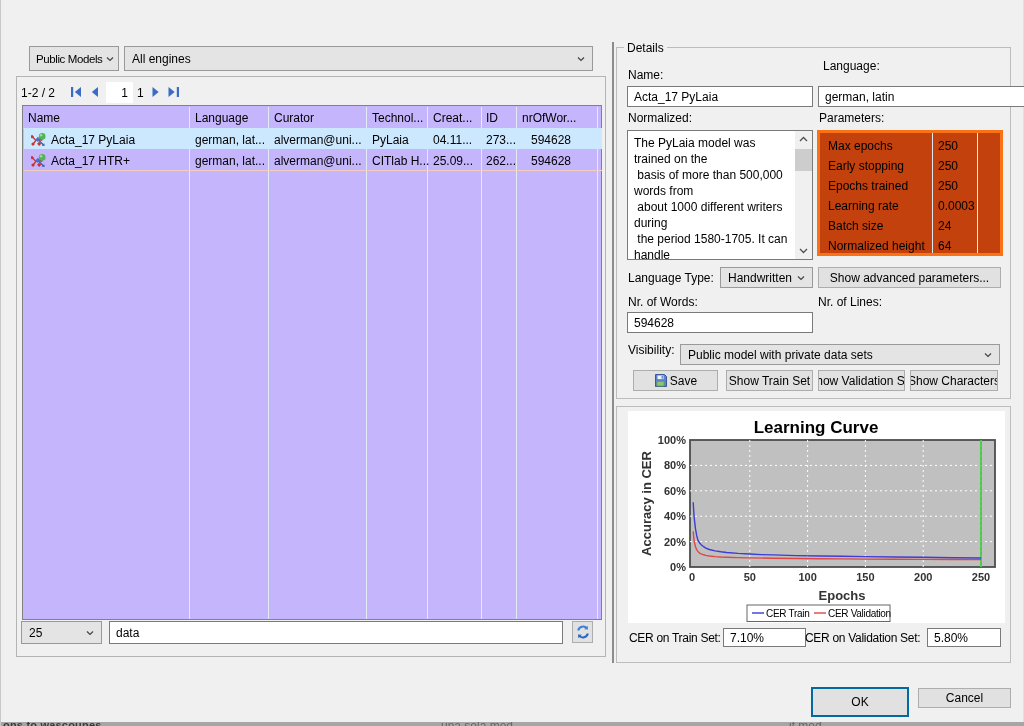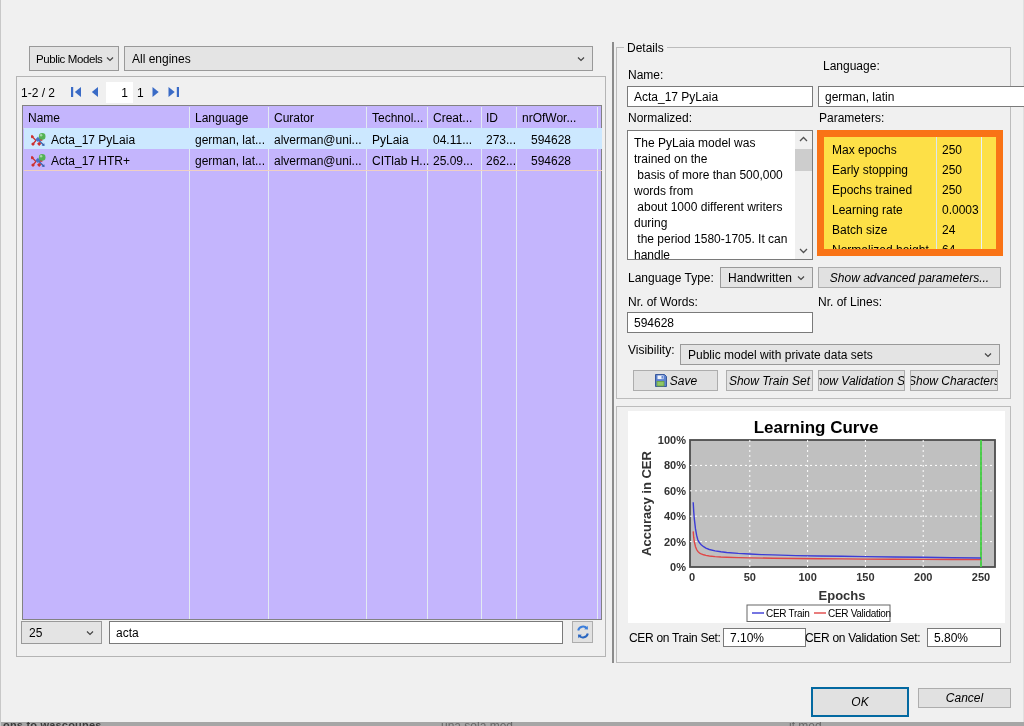--- a/index.html
+++ b/index.html
@@ -3,21 +3,21 @@
 *{margin:0;padding:0;box-sizing:border-box;font-family:"Liberation Sans",sans-serif;}
 html,body{width:1024px;height:726px;overflow:hidden;background:#f0f0f0;}
 .win{position:absolute;left:0;top:0;width:1024px;height:726px;background:#f0f0f0;}
 .abs{position:absolute;}
 .titlebar{position:absolute;left:0;top:0;width:1024px;height:30px;background:#ffffff;}
 .title-txt{position:absolute;left:27px;top:8px;font-size:12px;color:#000;}
 .lbl{position:absolute;font-size:12px;color:#000;white-space:nowrap;}
 .input{position:absolute;background:#fff;border:1px solid #7a7a7a;font-size:12px;color:#000;display:flex;align-items:center;padding-left:6px;white-space:nowrap;overflow:hidden;}
 .combo{position:absolute;background:#e4e4e4;border:1px solid #999;font-size:12px;color:#000;display:flex;align-items:center;padding-left:7px;white-space:nowrap;}
 .combo .chev{position:absolute;right:7px;top:50%;margin-top:-4px;width:8px;height:8px;}
-.btn{position:absolute;background:#e1e1e1;border:1px solid #adadad;font-size:12px;color:#000;display:flex;align-items:center;justify-content:center;white-space:nowrap;overflow:hidden;font-style:italic;}
+.btn{position:absolute;background:#e1e1e1;border:1px solid #adadad;font-size:12px;color:#000;display:flex;align-items:center;justify-content:center;white-space:nowrap;overflow:hidden;}
 .group{position:absolute;border:1px solid #bcbcbc;}
 .group>span{position:absolute;left:7px;top:-7px;background:#f0f0f0;padding:0 3px;font-size:12px;color:#000;}
 .vline{position:absolute;width:1px;background:#e2eaf2;}
 .hdr{position:absolute;font-size:12px;color:#000;white-space:nowrap;}
 .cell{position:absolute;font-size:12px;color:#000;white-space:nowrap;}
 </style></head><body>
 <div class="win" style="border-left:1px solid #c8c8c8;border-right:1px solid #e0e0e0">
 
 
   <div class="combo" style="left:28px;top:46px;width:90px;height:25px;letter-spacing:-0.4px;padding-left:6px;font-size:11.5px">Public Models
@@ -105,21 +105,21 @@
     <div class="cell" style="left:410px;top:47.5px">25.09...</div>
     <div class="cell" style="left:463px;top:47.5px">262...</div>
     <div class="cell" style="left:508px;top:47.5px">594628</div>
   </div>
 
   <div class="combo" style="left:20px;top:621px;width:81px;height:23px">25
     <svg class="chev" viewBox="0 0 8 8">
         <path d="M1 2.5 L4 5.5 L7 2.5" fill="none" stroke="#444" stroke-width="1.2"></path>
       </svg>
   </div>
-  <div class="input" style="left:108px;top:621px;width:454px;height:23px">acta</div>
+  <div class="input" style="left:108px;top:621px;width:454px;height:23px">data</div>
   <div class="btn" style="left:571px;top:621px;width:21px;height:22px">
     <svg width="14" height="14" viewBox="0 0 14 14">
       <path d="M2.2 5.5 A5 5 0 0 1 11 3.5" fill="none" stroke="#3c7edb" stroke-width="2"></path>
       <path d="M11.8 8.5 A5 5 0 0 1 3 10.5" fill="none" stroke="#2a66c0" stroke-width="2"></path>
       <path d="M11.6 0.8 L12 4.6 L8.2 4.2 Z" fill="#3c7edb"></path>
       <path d="M2.4 13.2 L2 9.4 L5.8 9.8 Z" fill="#2a66c0"></path>
     </svg>
   </div>
 
   <div class="abs" style="left:611px;top:42px;width:2px;height:621px;background:#8c8c8c"></div>
@@ -147,21 +147,21 @@
       <svg class="abs" style="left:0;top:0" width="17" height="17" viewBox="0 0 17 17">
           <path d="M5 10 L8.5 6.5 L12 10" fill="none" stroke="#505050" stroke-width="1.3"></path>
         </svg>
       <div class="abs" style="left:0;top:18px;width:17px;height:22px;background:#cdcdcd"></div>
       <svg class="abs" style="left:0;top:111px" width="17" height="17" viewBox="0 0 17 17">
           <path d="M5 7 L8.5 10.5 L12 7" fill="none" stroke="#505050" stroke-width="1.3"></path>
         </svg>
     </div>
   </div>
 
-  <div class="abs" style="left:816px;top:130px;width:186px;height:126px;background:#fde047;border:7px solid #f97316;overflow:hidden">
+  <div class="abs" style="left:816px;top:130px;width:186px;height:126px;background:#c2410c;border:3px solid #f97316;overflow:hidden">
     <div class="abs" style="left:112px;top:0;width:1px;height:124px;background:#dbe6f1"></div>
     <div class="abs" style="left:157px;top:0;width:1px;height:124px;background:#e8f0f8"></div>
     <div class="cell" style="left:8px;top:6px">Max epochs</div>
       <div class="cell" style="left:118px;top:6px">250</div>
     <div class="cell" style="left:8px;top:26px">Early stopping</div>
       <div class="cell" style="left:118px;top:26px">250</div>
     <div class="cell" style="left:8px;top:46px">Epochs trained</div>
       <div class="cell" style="left:118px;top:46px">250</div>
     <div class="cell" style="left:8px;top:66px">Learning rate</div>
       <div class="cell" style="left:118px;top:66px">0.0003</div>

